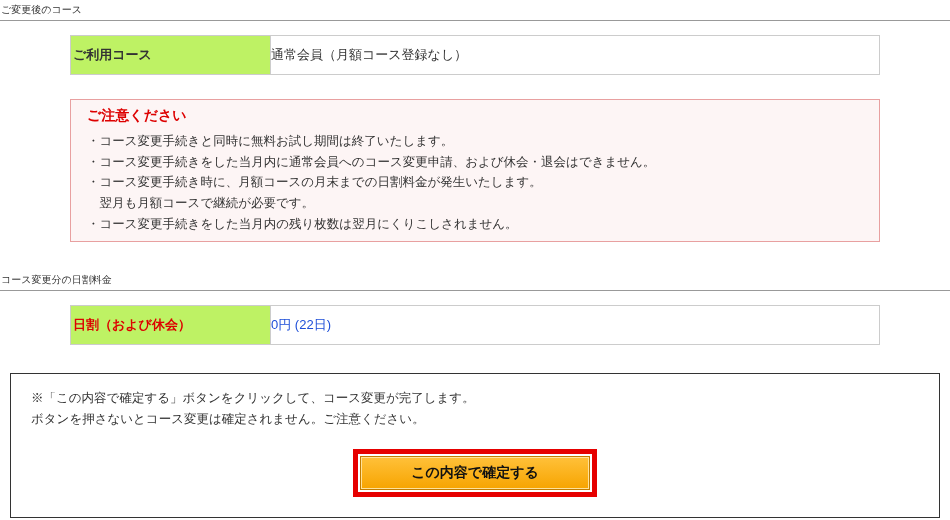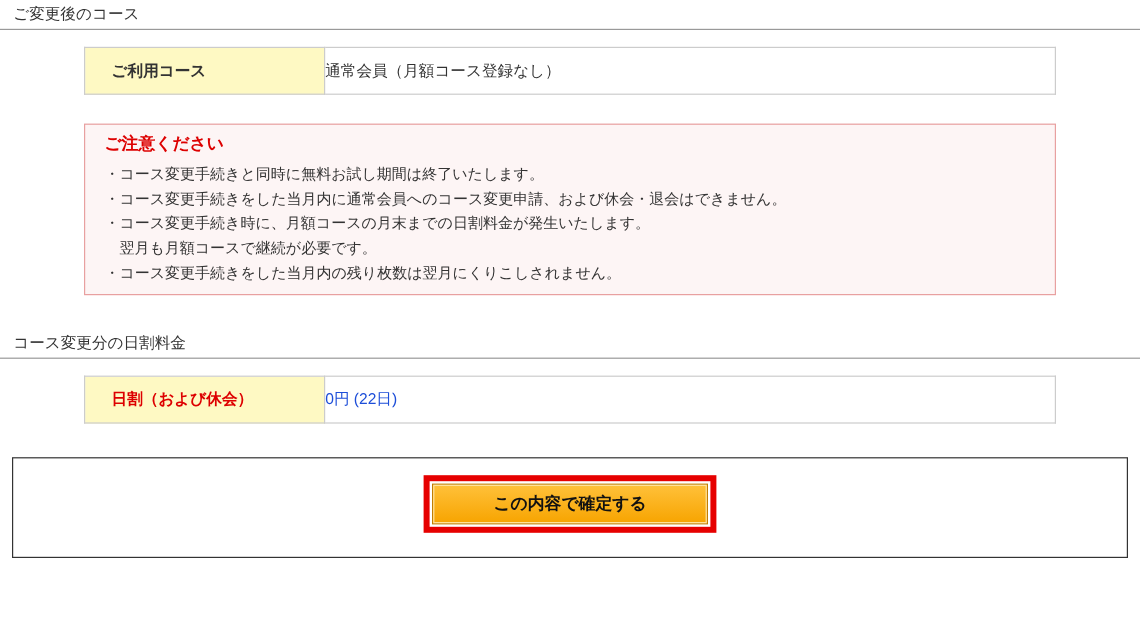--- a/index.html
+++ b/index.html
@@ -4,40 +4,40 @@
 <style>
   * { box-sizing: border-box; margin: 0; padding: 0; }
   body {
     font-family: "Hiragino Kaku Gothic ProN", "Meiryo", sans-serif;
     font-size: 13px;
     color: #333;
     background: #fff;
     width: 950px;
   }
   .section-title {
-    font-size: 13px;
+    font-size: 10px;
     font-weight: normal;
-    padding: 3px 11px;
+    padding: 3px 1px;
     border-bottom: 1px solid #999;
     margin-bottom: 14px;
   }
   .content-indent {
     padding: 0 70px;
     margin-bottom: 28px;
   }
   table.info-table {
     width: 100%;
     border-collapse: collapse;
     border: 1px solid #ccc;
   }
   table.info-table th {
-    background: #fef9c3;
+    background: #bef264;
     text-align: left;
     font-weight: bold;
-    padding: 10px 22px;
+    padding: 10px 2px;
     width: 200px;
     border: 1px solid #ccc;
     font-size: 13px;
   }
   table.info-table td {
     background: #fff;
     padding: 10px 0;
     border: 1px solid #ccc;
     font-size: 13px;
   }
@@ -137,18 +137,22 @@
     <tbody>
         <tr class="red-row">
       <th>日割（および休会）</th>
       <td>0円 (22日)</td>
     </tr>
   </tbody>
     </table>
 </div>
 
 <div class="confirm-box">
+  <div class="confirm-text">
+    <span>※「この内容で確定する」ボタンをクリックして、コース変更が完了します。</span><br>
+    <span>ボタンを押さないとコース変更は確定されません。ご注意ください。</span>
+  </div>
   <div class="btn-wrap">
     <span class="btn-highlight">
       <button class="confirm-btn">この内容で確定する</button>
     </span>
   </div>
 </div>
 
 </body></html>

